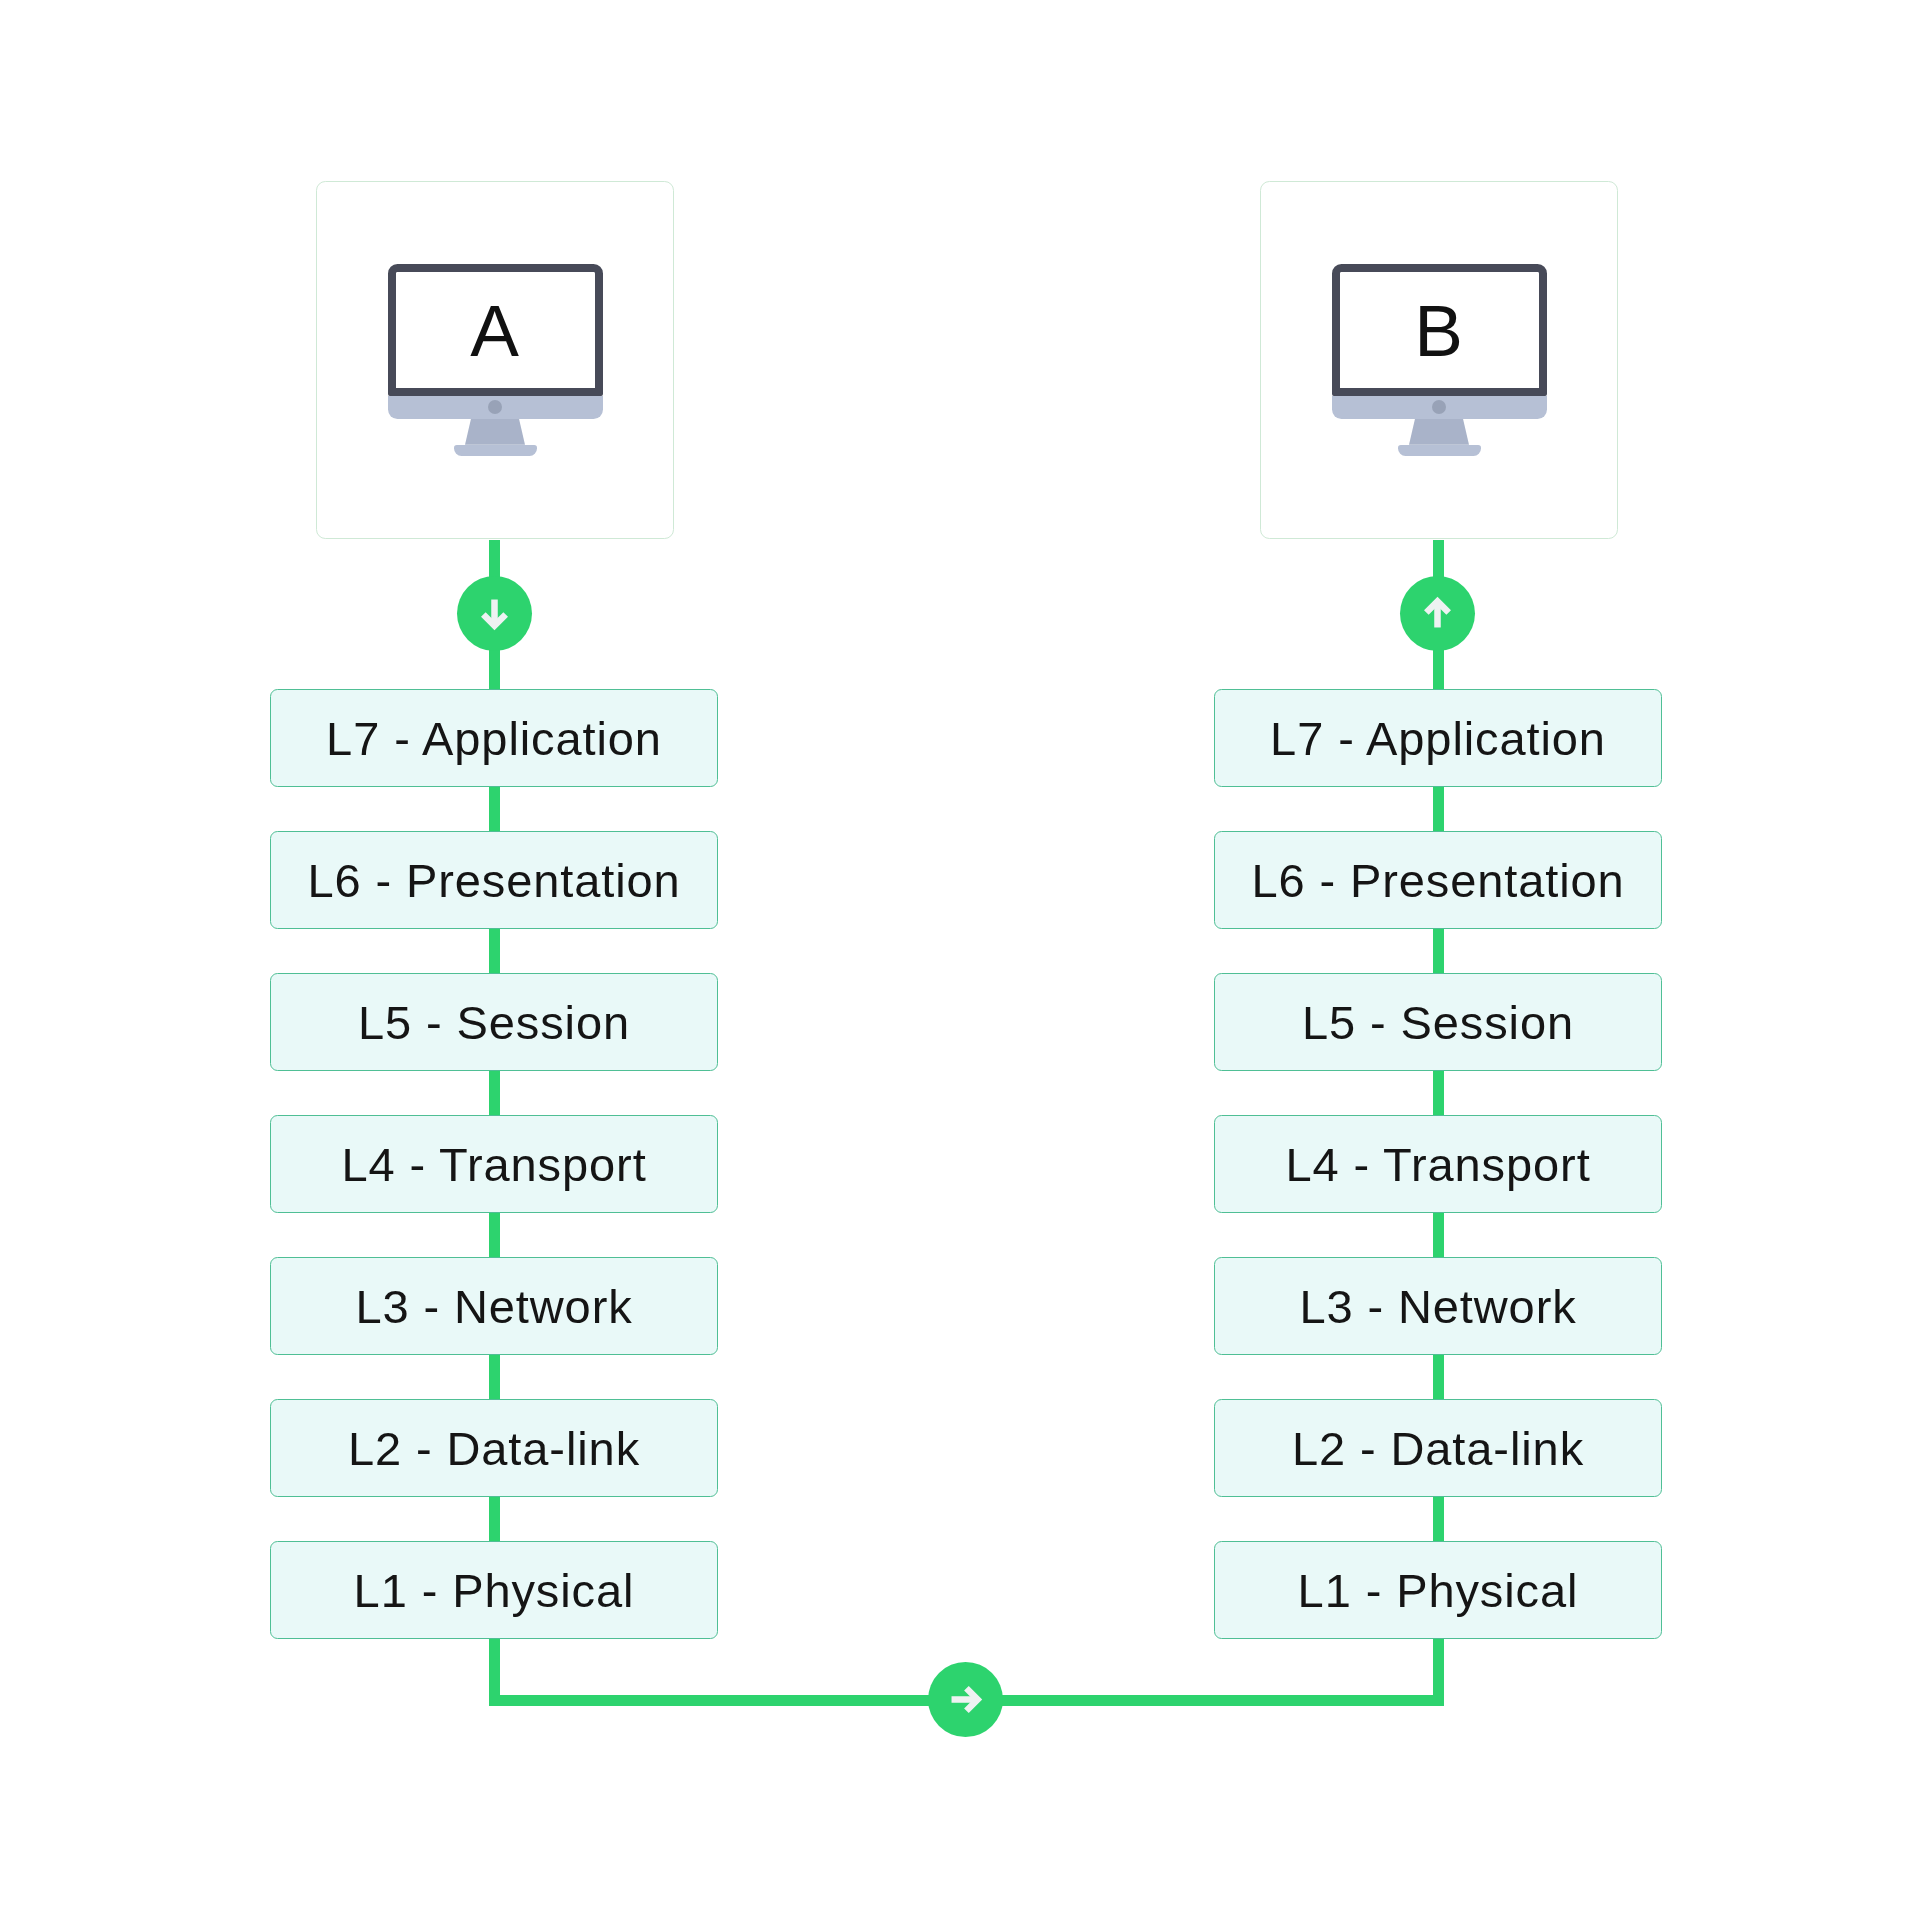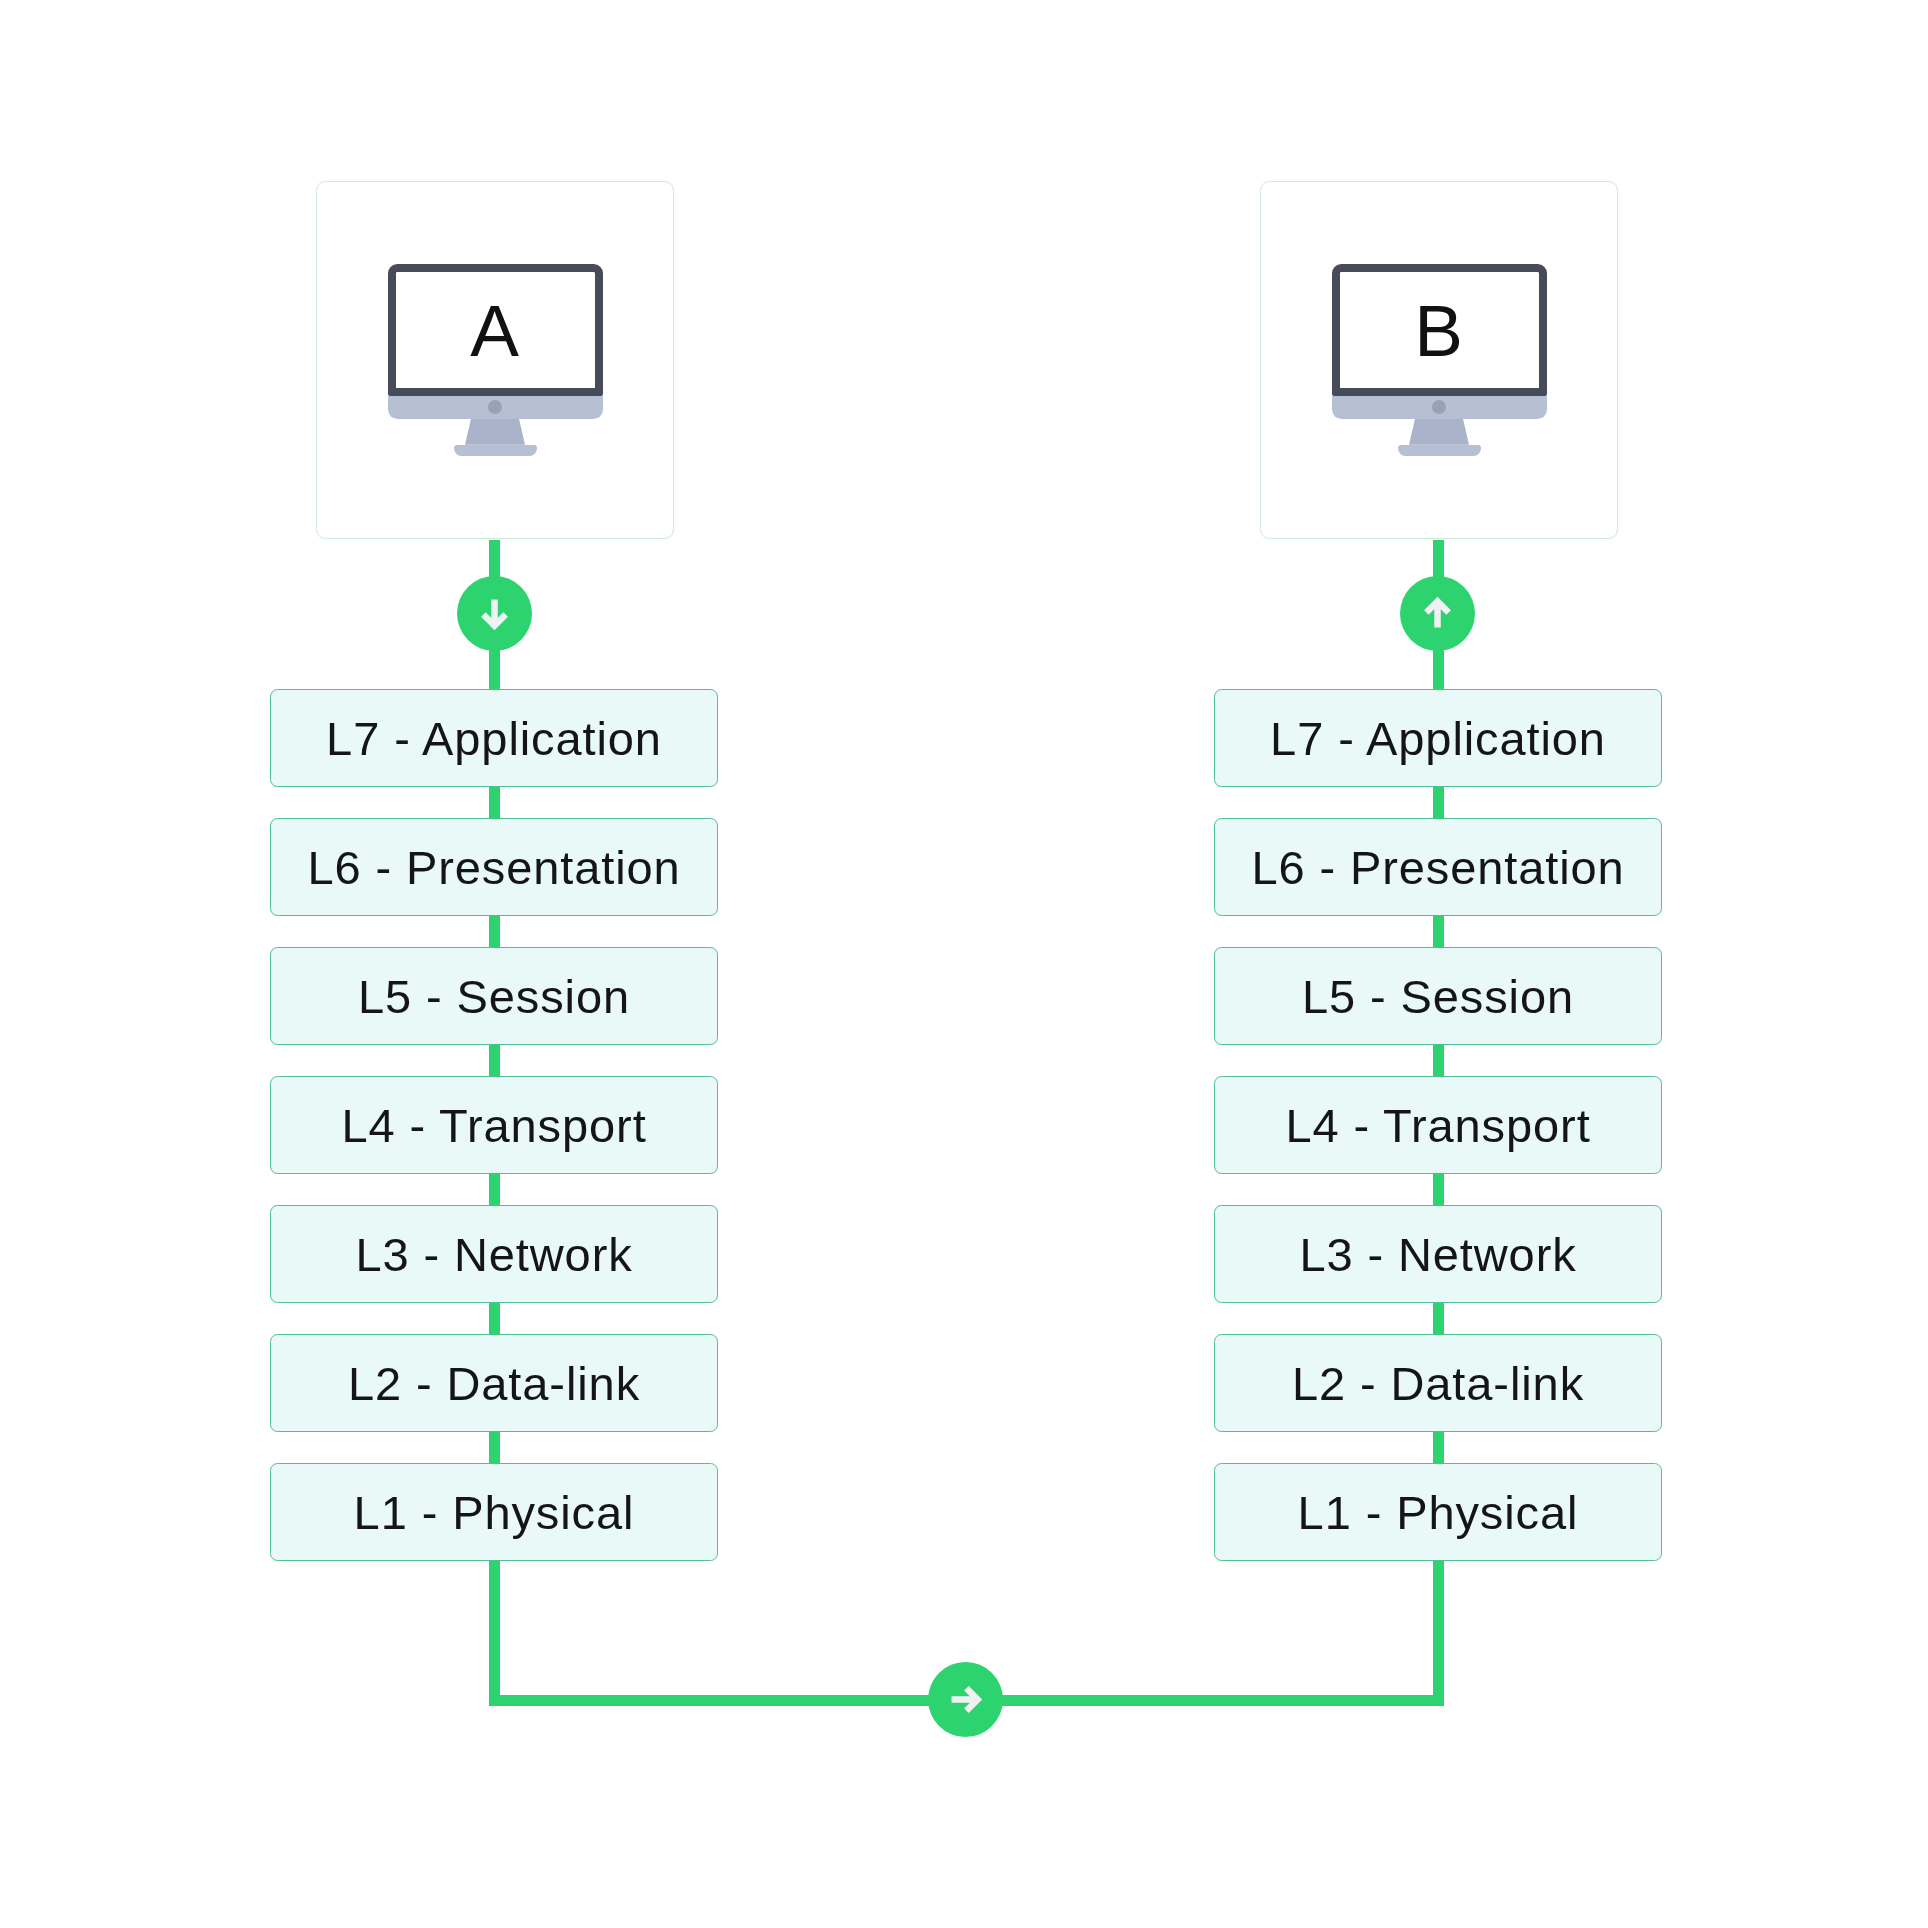--- a/index.html
+++ b/index.html
@@ -86,21 +86,21 @@
     display:flex;align-items:center;justify-content:center;
   }
   .flow-badge.a-down{left:457px;top:576px;}
   .flow-badge.b-up{left:1400px;top:576px;}
   .flow-badge.link-right{left:928px;top:1662px;}
   .flow-badge svg{display:block;}
 
   
   .layer-column{
     position:absolute;top:689px;width:448px;
-    display:flex;flex-direction:column;gap:31px;
+    display:flex;flex-direction:column;gap:44px;
   }
   .layer-column.left{left:270px;}
   .layer-column.right{left:1214px;}
   .layer-box{
     height:98px;
     background:var(--layer-box-bg);
     border:1.9px solid var(--layer-box-border);
     border-radius:7.5px;
     display:flex;align-items:center;justify-content:center;
     font-size:47px;letter-spacing:0.9px;color:var(--text);

